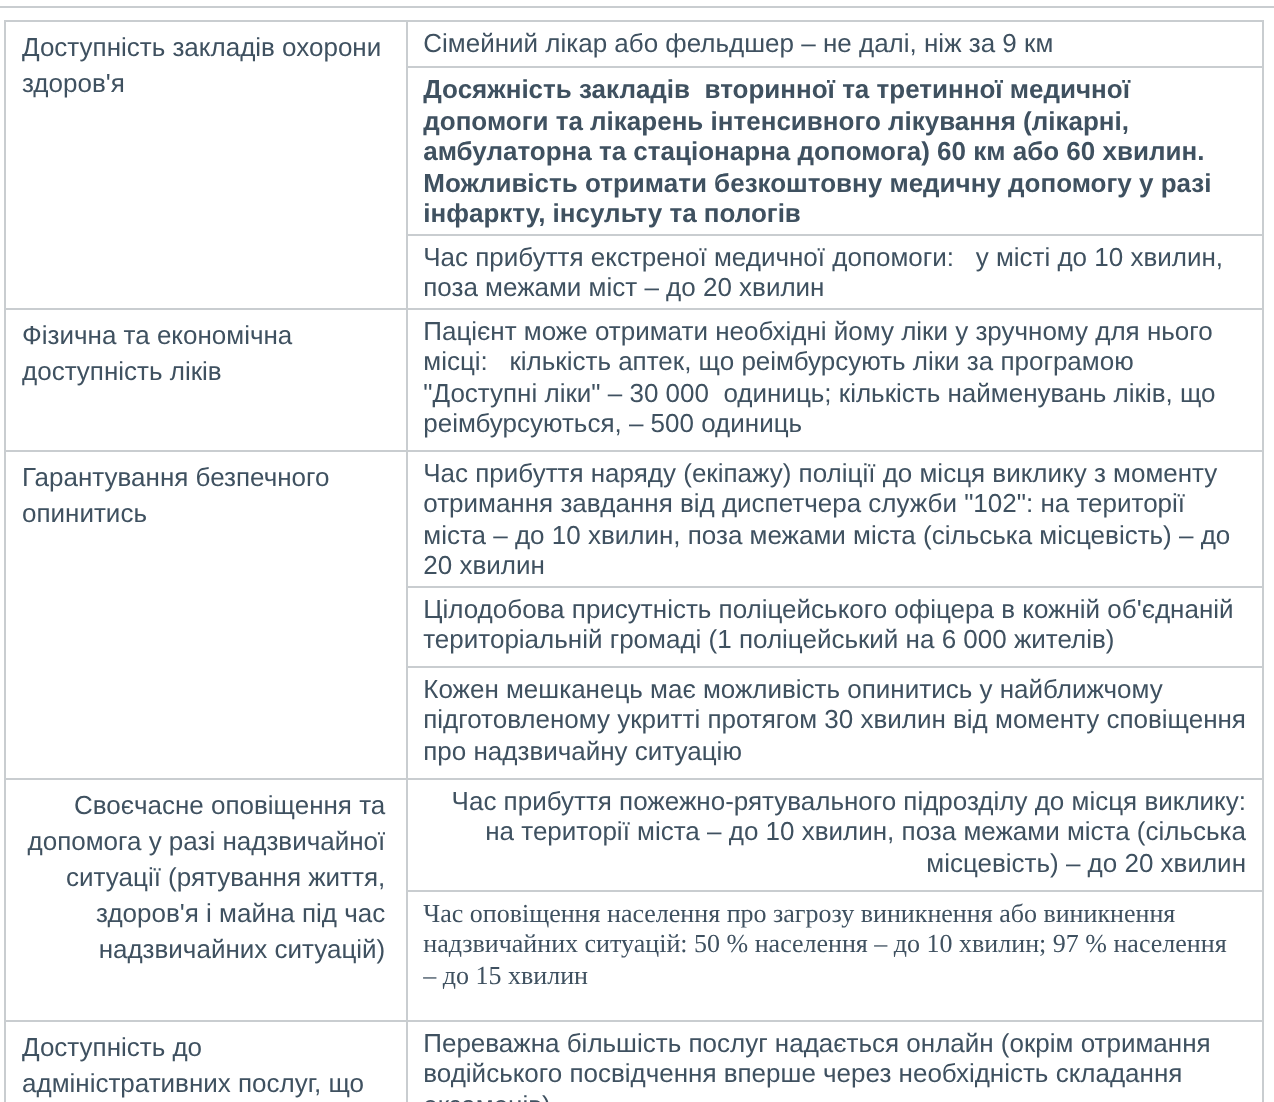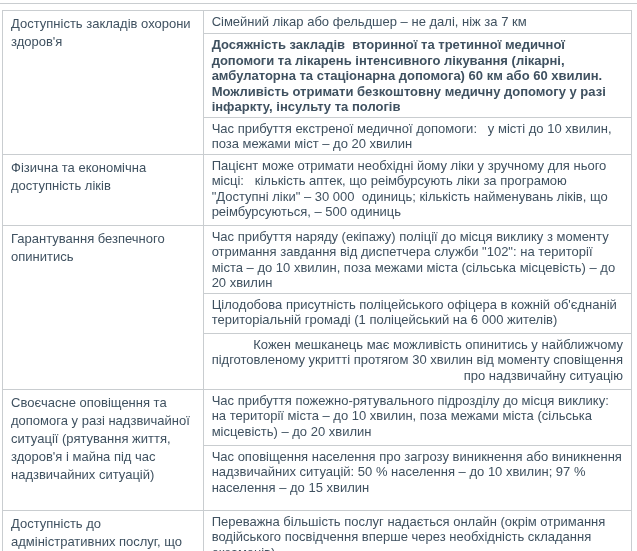--- a/index.html
+++ b/index.html
@@ -39,35 +39,35 @@
     padding:4px 10px 4px 8px;
     line-height:18px;
   }
   td.item{
     width:427px;
     padding:3px 8px 2px 8px;
     line-height:15.5px;
   }
   tr.h23{height:23px;} tr.h77{height:77px;font-weight:bold;} tr.h37{height:37px;}
   tr.h71{height:71px;margin-top:12px;} tr.h64{height:64px;} tr.h40{height:40px;padding-left:40px;}
-  tr.h56a{height:56px;text-align:right;} tr.h56b{height:56px;} tr.h55{height:65px;}
+  tr.h56a{height:56px;} tr.h56b{height:56px;text-align:right;} tr.h55{height:65px;font-family:Liberation Serif, serif;}
   tr.h54{height:54px;}
 </style>
 </head>
 <body>
 
 <div>
   <div class="top-rule"></div>
 
   <table class="standards">
 
     <tbody>
         <tr class="h23">
       <td class="cat" rowspan="3">Доступність закладів охорони здоров'я</td>
-      <td class="item">Сімейний лікар або фельдшер – не далі, ніж за 7 км</td>
+      <td class="item">Сімейний лікар або фельдшер – не далі, ніж за 9 км</td>
     </tr>
     <tr class="h77">
       <td class="item">Досяжність закладів  вторинної та третинної медичної допомоги та лікарень інтенсивного лікування (лікарні, амбулаторна та стаціонарна допомога) 60 км або 60 хвилин. Можливість отримати безкоштовну медичну допомогу у разі інфаркту, інсульту та пологів</td>
     </tr>
     <tr class="h37">
       <td class="item">Час прибуття екстреної медичної допомоги:   у місті до 10 хвилин, поза межами міст – до 20 хвилин</td>
     </tr>
 
     <tr class="h71">
       <td class="cat">Фізична та економічна доступність ліків</td>

